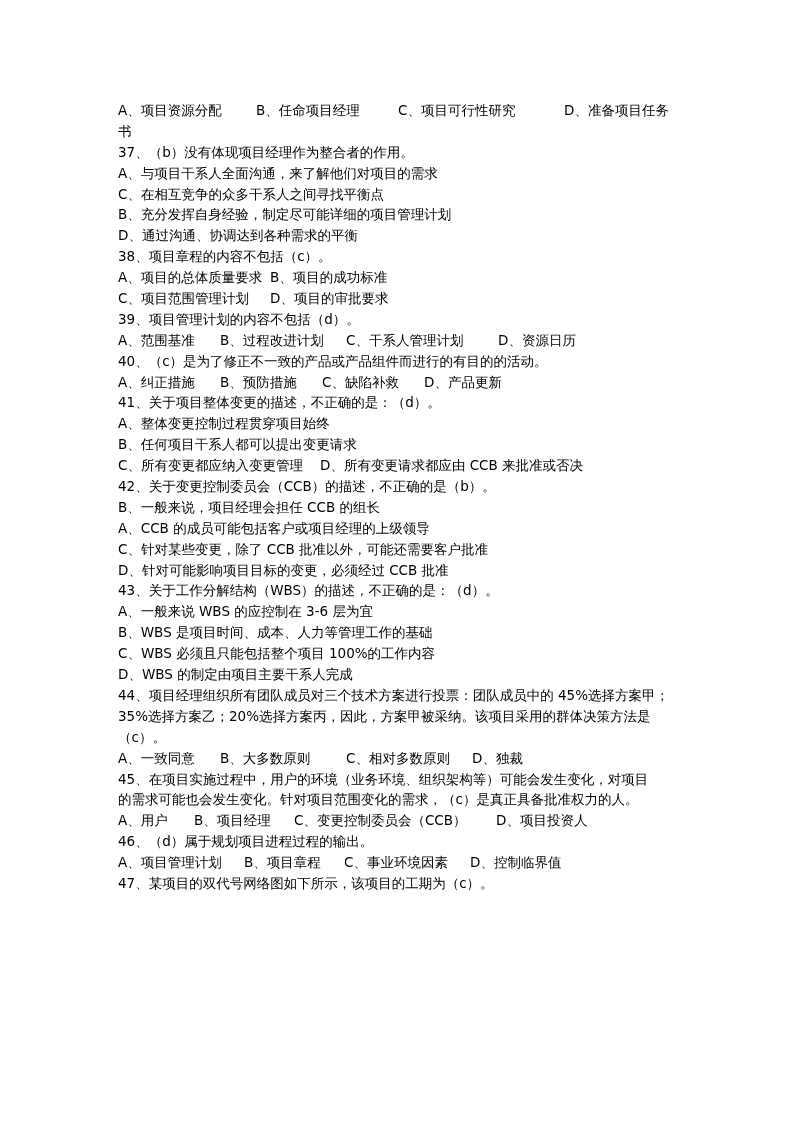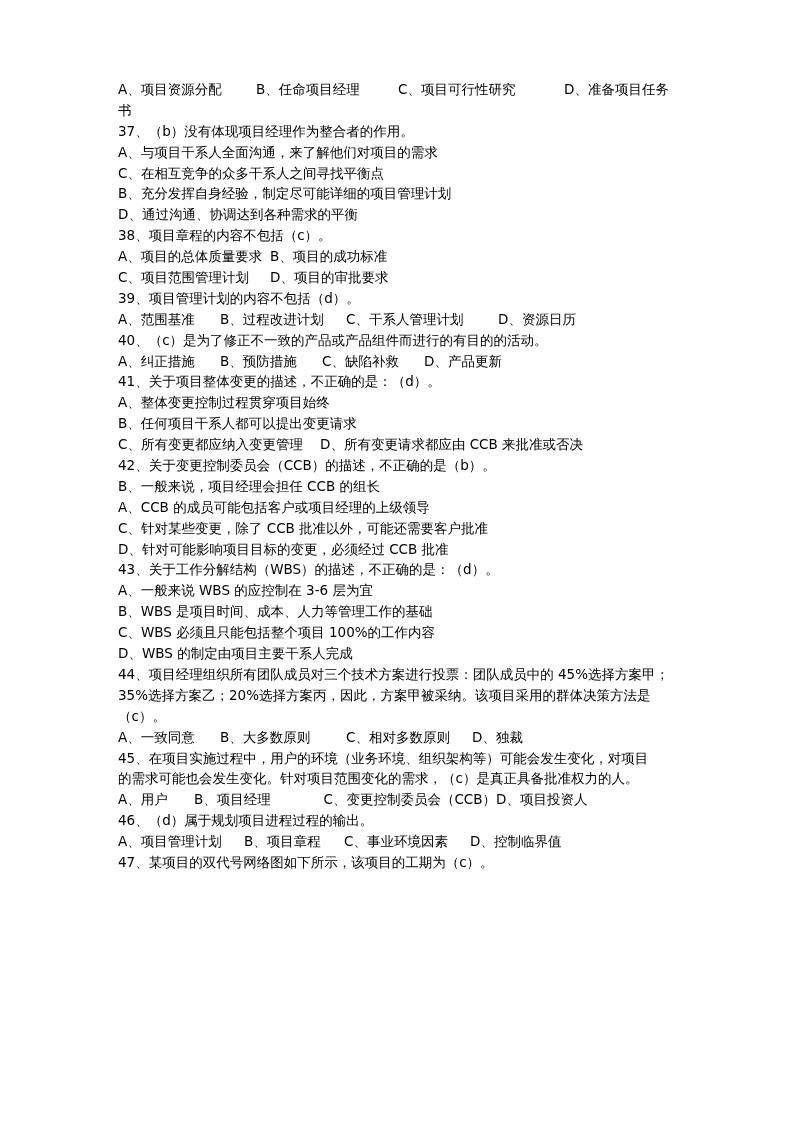--- a/index.html
+++ b/index.html
@@ -1,20 +1,20 @@
 <!DOCTYPE html>
 <html><head>
   <meta charset="utf-8">
   <style>
     html, body { margin: 0; padding: 0; background: #ffffff; }
     body { width: 794px; height: 1123px; position: relative; overflow: hidden; }
     .page {
       position: absolute;
       left: 118px;
-      top: 79px;
+      top: 100px;
       width: 560px;
       font-family: "DejaVu Sans", "Liberation Sans", sans-serif;
       font-size: 13.5px;
       line-height: 20.9px;
       color: #000000;
     }
     .line { white-space: pre; height: 20.9px; }
     .opt { display: inline-block; }
   </style>
 </head>
@@ -48,17 +48,17 @@
     <div class="line">A、一般来说 WBS 的应控制在 3-6 层为宜</div>
     <div class="line">B、WBS 是项目时间、成本、人力等管理工作的基础</div>
     <div class="line">C、WBS 必须且只能包括整个项目 100%的工作内容</div>
     <div class="line">D、WBS 的制定由项目主要干系人完成</div>
     <div class="line">44、项目经理组织所有团队成员对三个技术方案进行投票：团队成员中的 45%选择方案甲；</div>
     <div class="line">35%选择方案乙；20%选择方案丙，因此，方案甲被采纳。该项目采用的群体决策方法是</div>
     <div class="line">（c）。</div>
     <div class="line"><span class="opt" style="width: 102px;">A、一致同意</span><span class="opt" style="width: 126px;">B、大多数原则</span><span class="opt" style="width: 126px;">C、相对多数原则</span><span class="opt">D、独裁</span></div>
     <div class="line">45、在项目实施过程中，用户的环境（业务环境、组织架构等）可能会发生变化，对项目</div>
     <div class="line">的需求可能也会发生变化。针对项目范围变化的需求，（c）是真正具备批准权力的人。</div>
-    <div class="line"><span class="opt" style="width: 76px;">A、用户</span><span class="opt" style="width: 100px;">B、项目经理</span><span class="opt" style="width: 202px; text-align: right;">C、变更控制委员会（CCB）</span><span class="opt">D、项目投资人</span></div>
+    <div class="line"><span class="opt" style="width: 76px;">A、用户</span><span class="opt" style="width: 100px;">B、项目经理</span><span class="opt" style="width: 202px;">C、变更控制委员会（CCB）</span><span class="opt">D、项目投资人</span></div>
     <div class="line">46、（d）属于规划项目进程过程的输出。</div>
     <div class="line"><span class="opt" style="width: 126px;">A、项目管理计划</span><span class="opt" style="width: 100px;">B、项目章程</span><span class="opt" style="width: 126px;">C、事业环境因素</span><span class="opt">D、控制临界值</span></div>
     <div class="line">47、某项目的双代号网络图如下所示，该项目的工期为（c）。</div>
   </div>
 
 </body></html>

